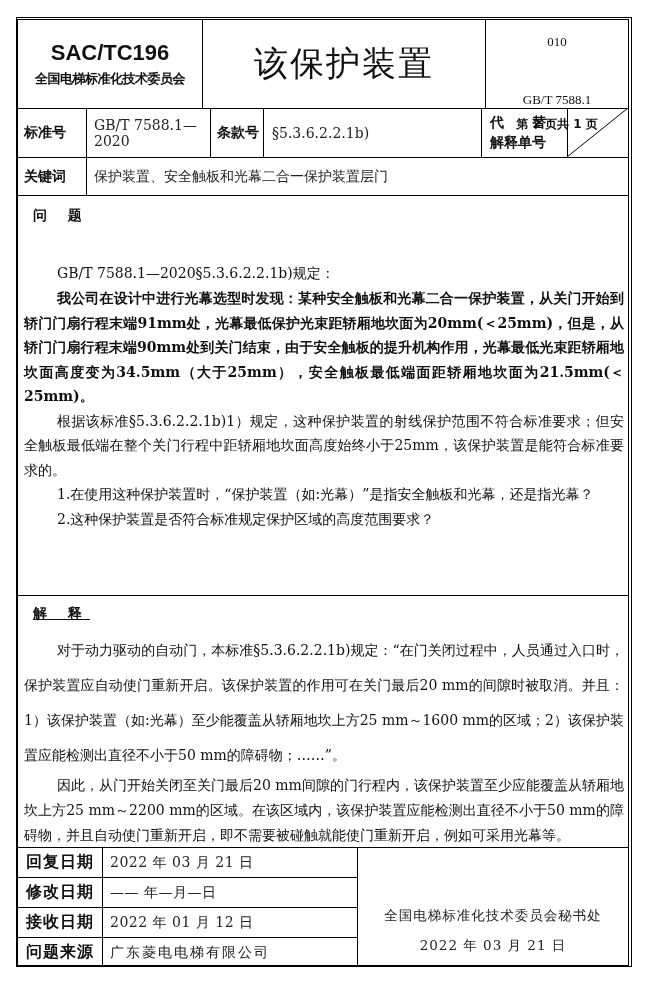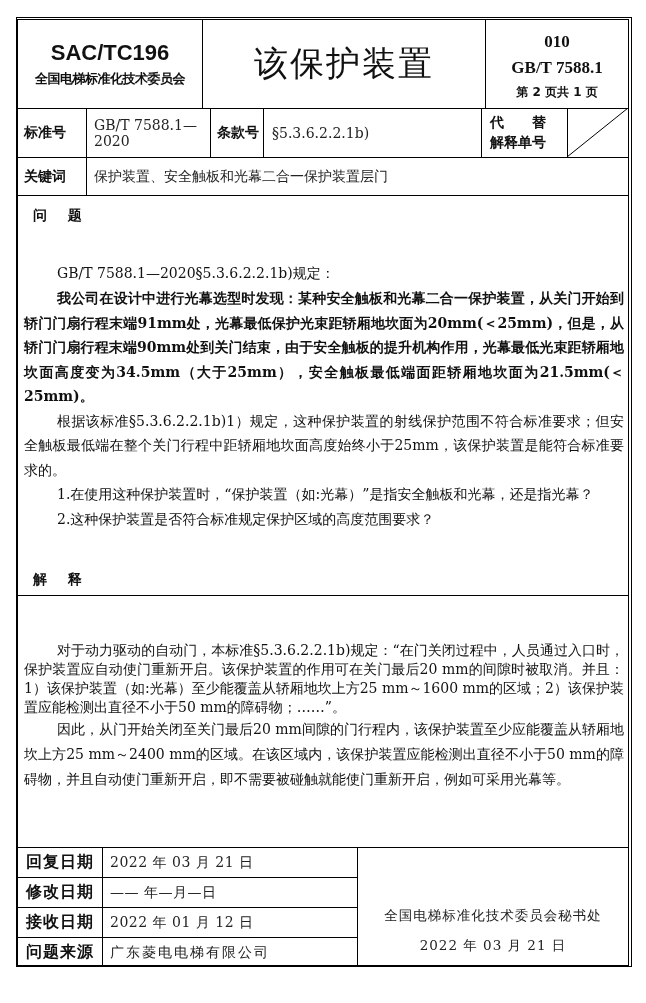--- a/index.html
+++ b/index.html
@@ -8,21 +8,21 @@
   .frame { position:absolute; left:16px; top:17px; width:616px; height:950px; box-sizing:border-box;
            border-top:3px double #000; border-right:4px double #000; border-left:2px solid #000; border-bottom:2px solid #000; }
   .abs { position:absolute; box-sizing:border-box; }
   .hl { position:absolute; height:0; border-top:1px solid #000; }
   .vl { position:absolute; width:0; border-left:1px solid #000; }
   .center { display:flex; align-items:center; justify-content:center; text-align:center; }
   .vcenter { display:flex; align-items:center; }
   .org-code { font-size:22px; font-weight:bold; font-family:"Liberation Sans",sans-serif; }
   .org-name { font-size:13px; font-weight:bold; font-family:"DejaVu Sans",sans-serif; margin-top:4px; letter-spacing:-0.5px; }
   .doc-title { font-size:34px; font-family:"DejaVu Sans",sans-serif; letter-spacing:2px; }
-  .num { font-size:17px; font-weight:bold; font-family:"Liberation Serif",serif; line-height:26px; }
+  .num { font-size:13px; font-weight:normal; font-family:"Liberation Serif",serif; line-height:26px;margin-top:32px; }
   .page { font-size:12px; font-weight:bold; font-family:"DejaVu Sans",sans-serif; line-height:22px; }
   .label { font-size:14px; font-weight:bold; font-family:"DejaVu Sans",sans-serif; }
   .val { font-size:14px; font-family:"DejaVu Serif",serif; color:#222; }
   .section-h { font-size:14px; font-weight:bold; font-family:"DejaVu Sans",sans-serif; letter-spacing:8px;padding-left:8px; }
   .para { font-size:14px; line-height:24.5px; text-align:justify; color:#111; margin:0; font-family:"DejaVu Serif",serif; }
   .indent { text-indent:33px; }
   .small { font-size:11.5px; line-height:22px; padding-left:32px; }
   .footer-label { font-size:16px; font-weight:bold; font-family:"DejaVu Sans",sans-serif; letter-spacing:1px; }
   .footer-val { font-size:14px; font-family:"DejaVu Serif",serif; color:#222; letter-spacing:0.5px; }
   .sign { font-size:13.5px; font-family:"DejaVu Serif",serif; letter-spacing:1px; line-height:30px; color:#222; }
@@ -88,26 +88,26 @@
 </div>
 <div class="abs" style="left:24px; top:241px; width:600px;">
   <p class="para indent" style="line-height:22px;margin-top:21px;">GB/T 7588.1—2020§5.3.6.2.2.1b)规定：</p>
   <p class="para indent" style="margin-top:2px;font-weight:bold;">我公司在设计中进行光幕选型时发现：某种安全触板和光幕二合一保护装置，从关门开始到轿门门扇行程末端91mm处，光幕最低保护光束距轿厢地坎面为20mm(＜25mm)，但是，从轿门门扇行程末端90mm处到关门结束，由于安全触板的提升机构作用，光幕最低光束距轿厢地坎面高度变为34.5mm（大于25mm），安全触板最低端面距轿厢地坎面为21.5mm(＜25mm)。</p>
   <p class="para indent">根据该标准§5.3.6.2.2.1b)1）规定，这种保护装置的射线保护范围不符合标准要求；但安全触板最低端在整个关门行程中距轿厢地坎面高度始终小于25mm，该保护装置是能符合标准要求的。</p>
   <p class="para indent">1.在使用这种保护装置时，“保护装置（如:光幕）”是指安全触板和光幕，还是指光幕？</p>
   <p class="para indent">2.这种保护装置是否符合标准规定保护区域的高度范围要求？</p>
 </div>
 <div class="hl" style="left:17px; top:595px; width:611px;"></div>
 
-<div class="abs" style="left:25px; top:569px; width:100px; height:22px;">
+<div class="abs" style="left:25px; top:603px; width:100px; height:22px;text-decoration:underline;">
   <span class="section-h">解 释</span>
 </div>
 <div class="abs" style="left:24px; top:633px; width:600px;">
-  <p class="para indent" style="line-height:19px;margin-top:8px;">对于动力驱动的自动门，本标准§5.3.6.2.2.1b)规定：“在门关闭过程中，人员通过入口时，保护装置应自动使门重新开启。该保护装置的作用可在关门最后20 mm的间隙时被取消。并且：1）该保护装置（如:光幕）至少能覆盖从轿厢地坎上方25 mm～1600 mm的区域；2）该保护装置应能检测出直径不小于50 mm的障碍物；……”。</p>
-  <p class="para indent" style="line-height:25px;">因此，从门开始关闭至关门最后20 mm间隙的门行程内，该保护装置至少应能覆盖从轿厢地坎上方25 mm～2400 mm的区域。在该区域内，该保护装置应能检测出直径不小于50 mm的障碍物，并且自动使门重新开启，即不需要被碰触就能使门重新开启，例如可采用光幕等。</p>
+  <p class="para indent" style="line-height:35px;">对于动力驱动的自动门，本标准§5.3.6.2.2.1b)规定：“在门关闭过程中，人员通过入口时，保护装置应自动使门重新开启。该保护装置的作用可在关门最后20 mm的间隙时被取消。并且：1）该保护装置（如:光幕）至少能覆盖从轿厢地坎上方25 mm～1600 mm的区域；2）该保护装置应能检测出直径不小于50 mm的障碍物；……”。</p>
+  <p class="para indent" style="line-height:25px;">因此，从门开始关闭至关门最后20 mm间隙的门行程内，该保护装置至少应能覆盖从轿厢地坎上方25 mm～2200 mm的区域。在该区域内，该保护装置应能检测出直径不小于50 mm的障碍物，并且自动使门重新开启，即不需要被碰触就能使门重新开启，例如可采用光幕等。</p>
 </div>
 <div class="hl" style="left:17px; top:847px; width:611px;"></div>
 
 <div class="vl" style="left:102px; top:847px; height:120px;"></div>
 <div class="vl" style="left:357px; top:847px; height:120px;"></div>
 
 <div class="abs vcenter" style="left:26px; top:848px; width:76px; height:29px;">
     <span class="footer-label">回复日期</span>
   </div>
 <div class="abs vcenter" style="left:110px; top:848px; width:246px; height:29px;">

